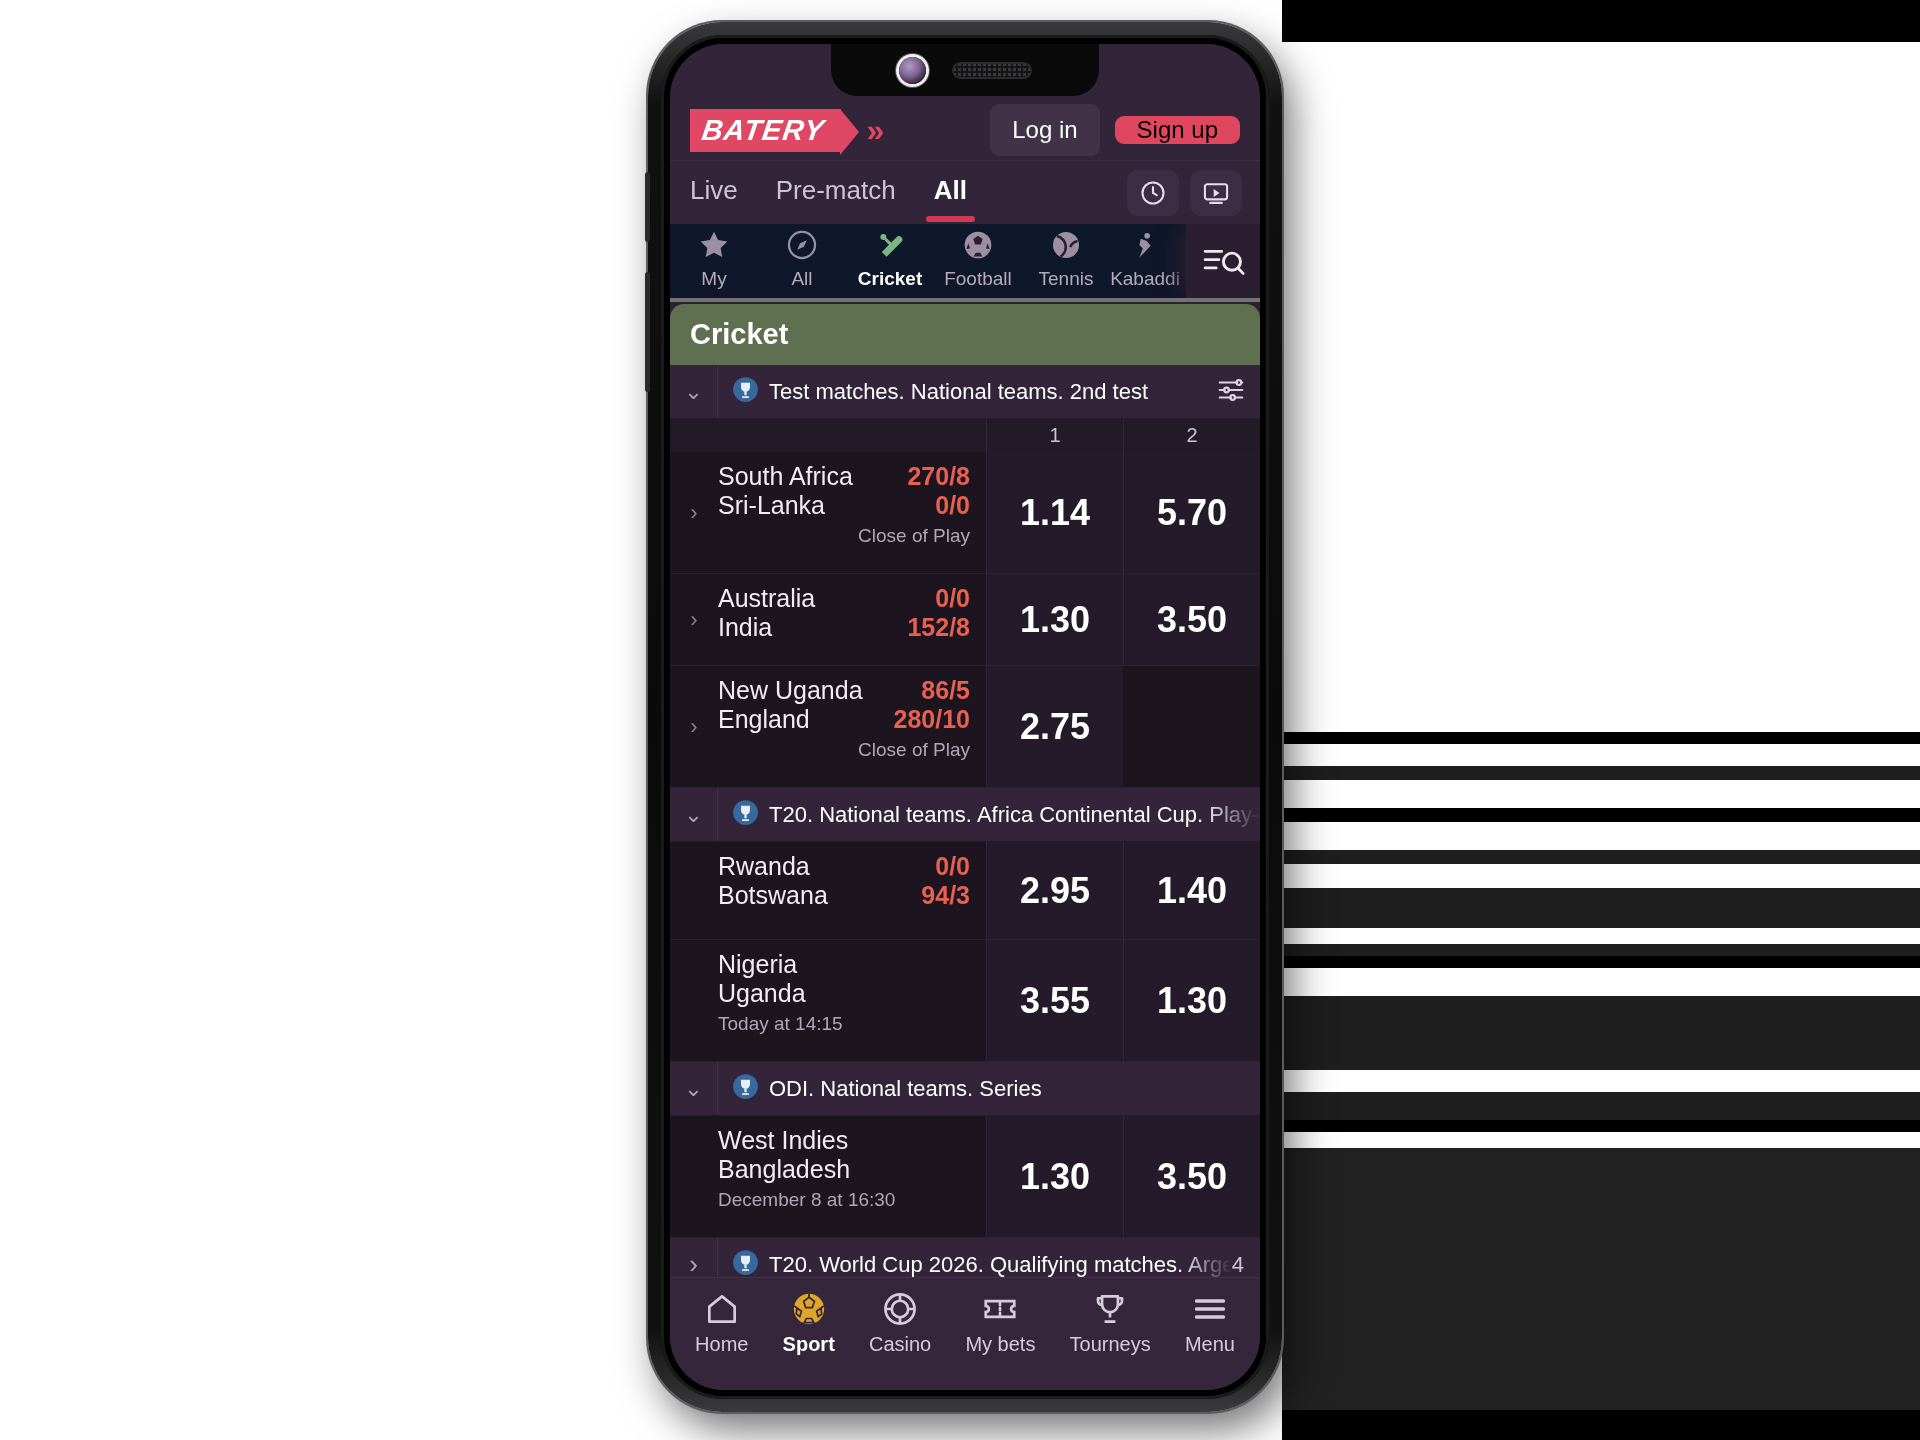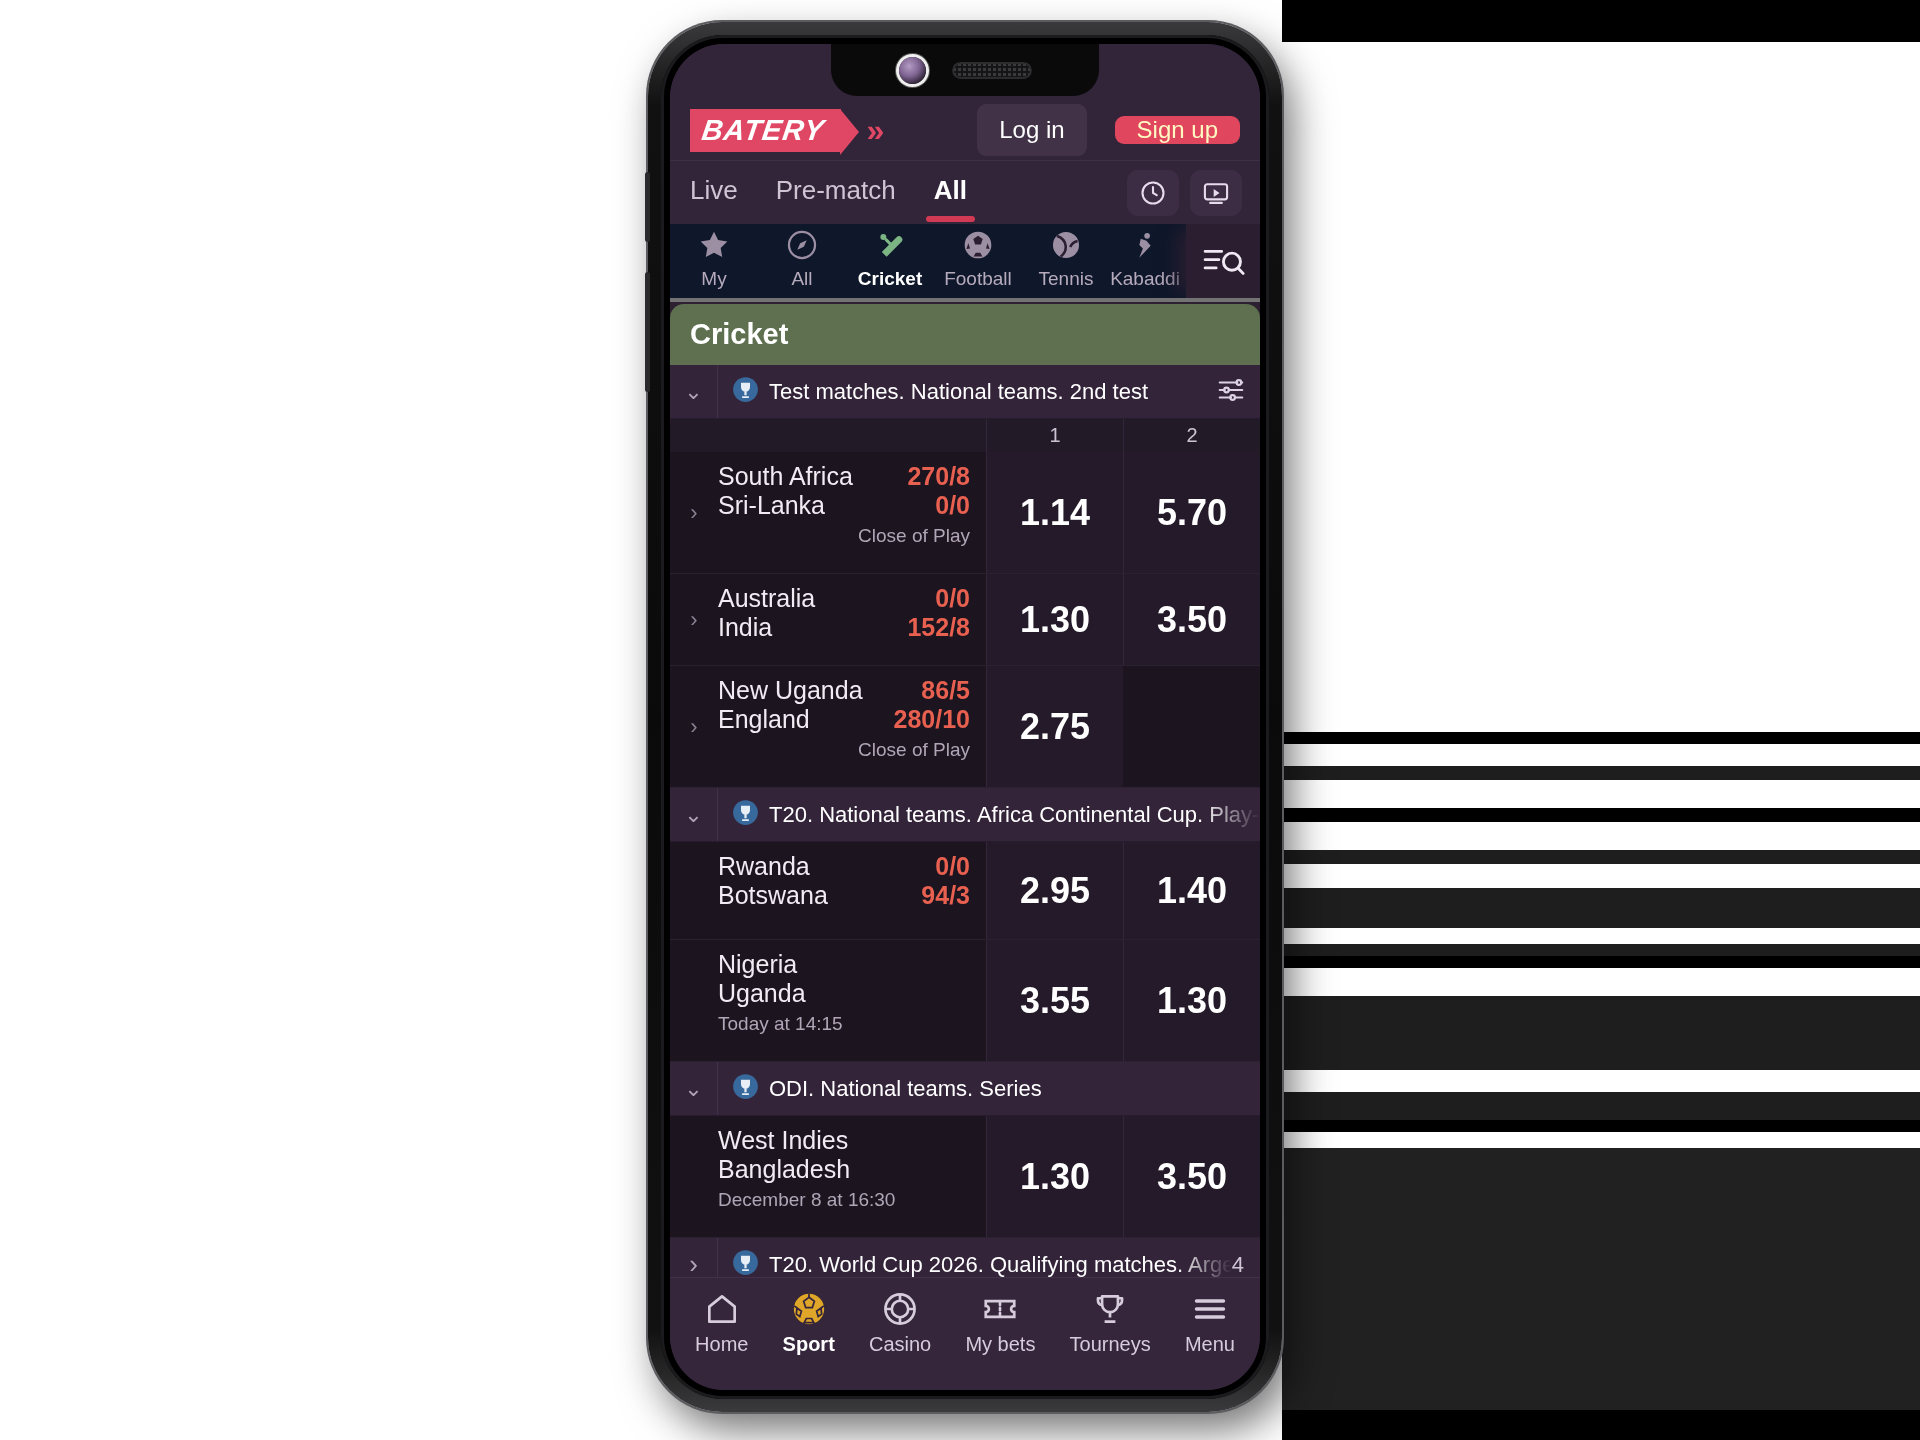--- a/index.html
+++ b/index.html
@@ -73,27 +73,27 @@
     padding:5px 16px 5px 12px; font-style:italic;
     -webkit-text-stroke:0;
   }
   .logo-badge span{ display:inline-block; transform: skewX(-8deg); }
   .logo-badge::after{
     content:""; position:absolute; right:-18px; top:0; width:0;height:0;
     border-top:23px solid transparent; border-bottom:23px solid transparent;
     border-left:19px solid #e04765;
   }
   .logo-chev{ color:#e04765; font-size:32px; font-weight:bold; margin-left:26px; line-height:1;}
-  .hdr-btns{ display:flex; gap:28px; align-items:center; }
+  .hdr-btns{ display:flex; gap:15px; align-items:center; }
   .btn-login{
     background:#413247; color:#fff; font-size:24px;
     padding:12px 22px; border-radius:9px; border:none;
   }
   .btn-signup{
-    background:#e0465e; color:#fef9c3; font-size:24px; font-weight:500;
+    background:#e0465e; color:#000000; font-size:24px; font-weight:500;
     padding:0 22px; border-radius:9px; border:none;
   }
 
   
   .seg-row{
     background:#332539; display:flex; align-items:center;
     padding:0 18px; height:64px; position:relative;
     border-top:1px solid #3f2f46;
   }
   .seg{ color:#cfc4d4; font-size:26px; margin-right:34px; position:relative; padding:12px 2px 16px;}

